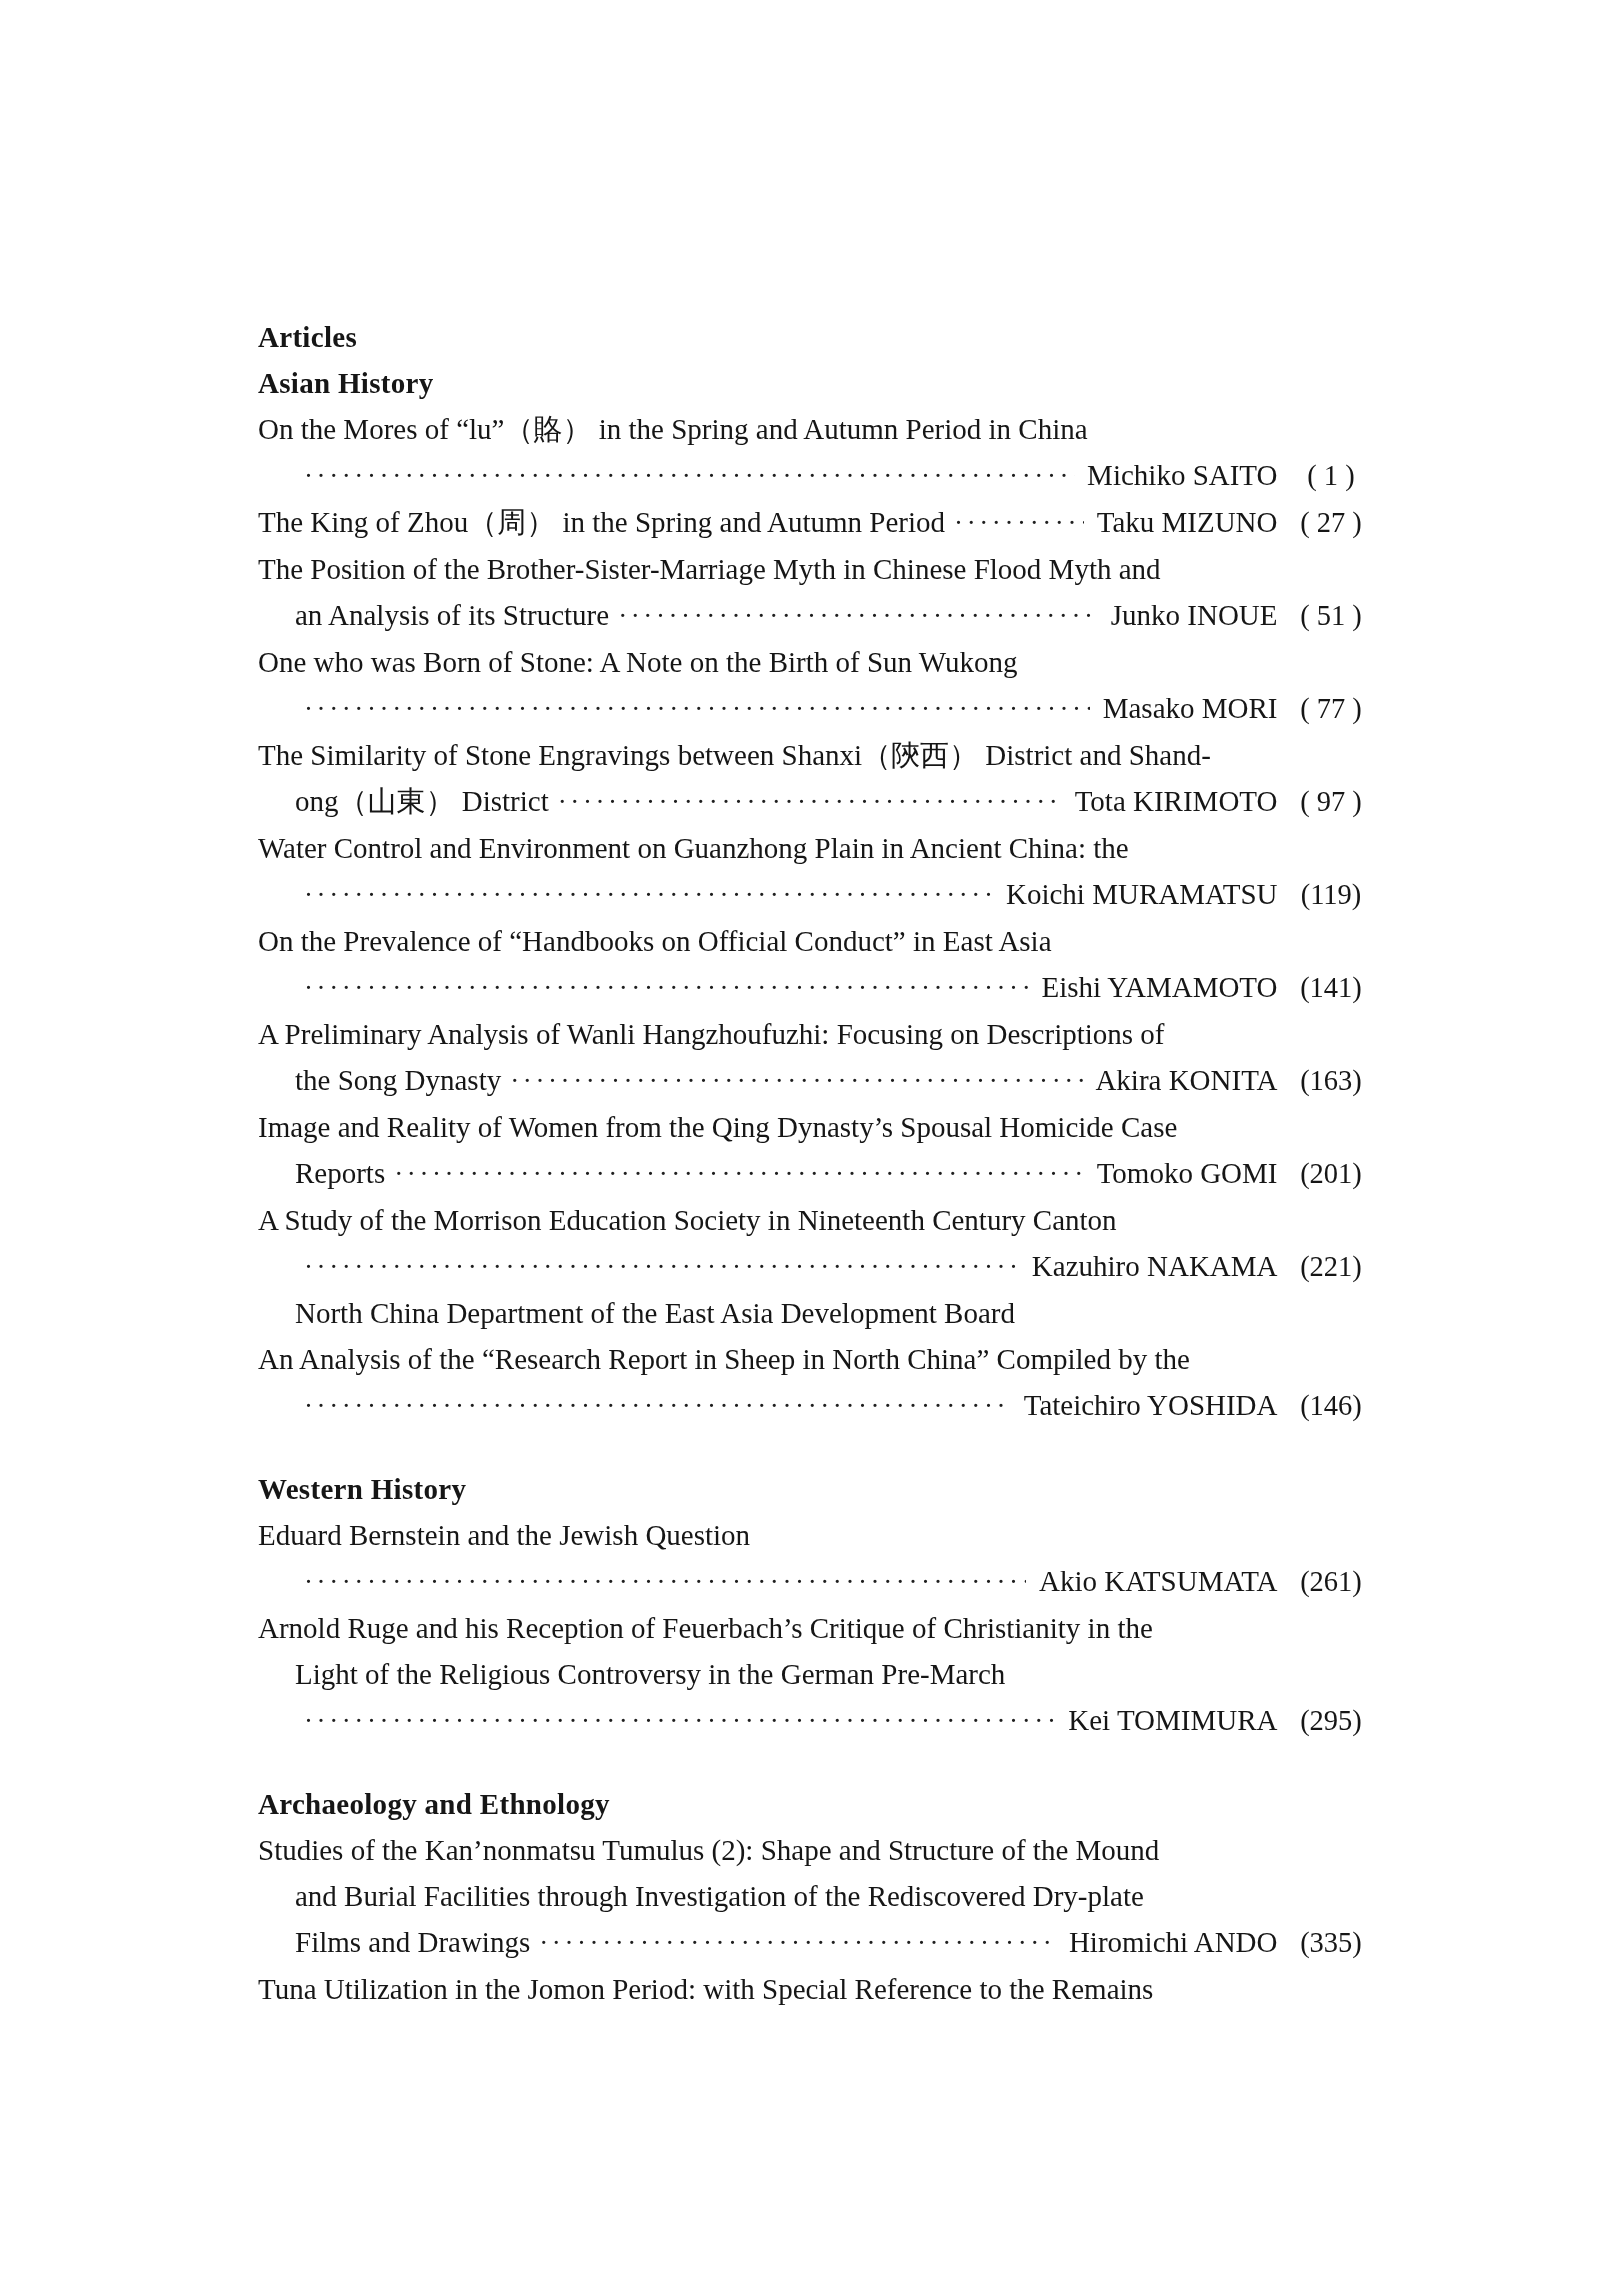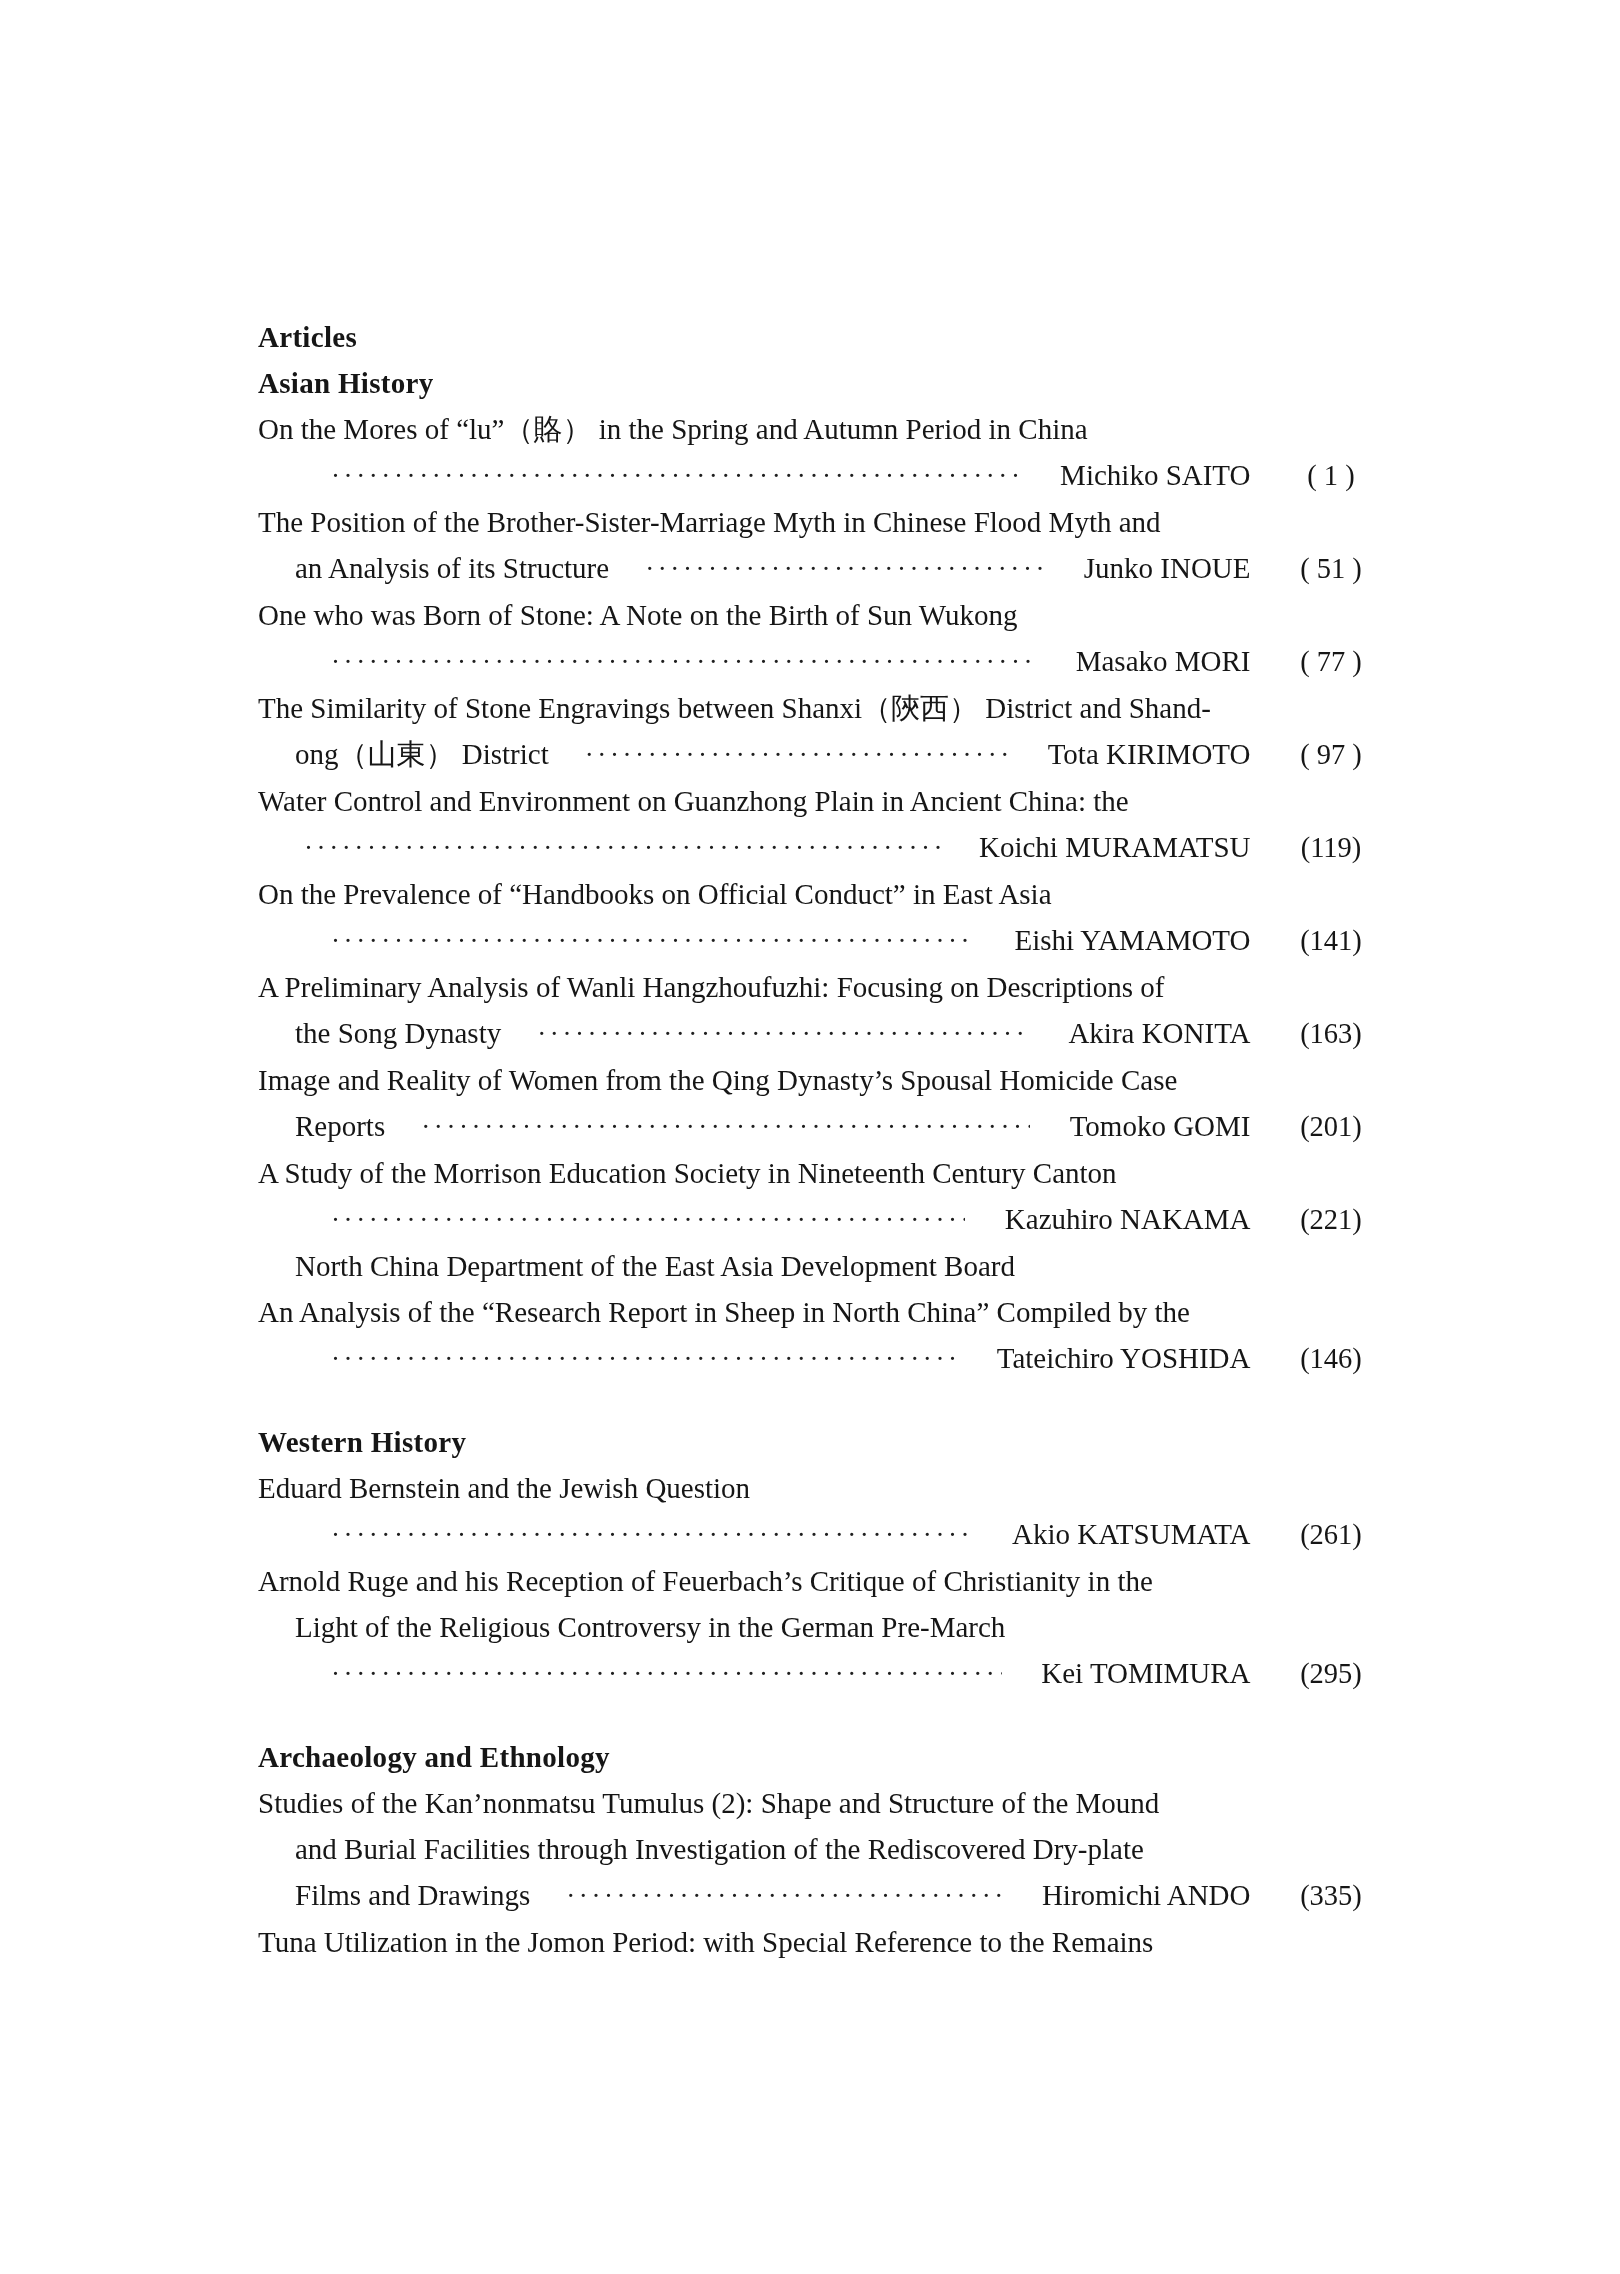--- a/index.html
+++ b/index.html
@@ -11,21 +11,21 @@
   }
   .sheet {
     position:absolute; inset:0; background:#ffffff;
     padding:314px 249px 8px 258px;
   }
   .row {
     display:flex; align-items:baseline;
     line-height:46px; font-size:29px; white-space:nowrap;
   }
   .row.heading .text { font-weight:bold; letter-spacing:0.3px; }
-  .row.indent { padding-left:37px;gap:27px; }
+  .row.indent { padding-left:37px; }
   .row.gap { margin-top:37px; }
   .text { flex:0 0 auto; }
   .leader {
     flex:1 1 auto; min-width:0; overflow:hidden;
     margin:0 12.5px 0 9px; align-self:baseline;
   }
   .leader::after {
     content:"·······································································································································································";
     letter-spacing:3.6px; font-size:27px; color:#1e1e1e;
   }
@@ -58,20 +58,26 @@
     <span class="author"></span>
     <span class="page"></span>
   </div>
       <div class="row entry indent">
     <span class="text"></span>
     <span class="leader"></span>
     <span class="author">Michiko SAITO</span>
     <span class="page">( 1 )</span>
   </div>
       <div class="row entry">
+    <span class="text">The King of Zhou（周） in the Spring and Autumn Period</span>
+    <span class="leader"></span>
+    <span class="author">Taku MIZUNO</span>
+    <span class="page">( 27 )</span>
+  </div>
+      <div class="row entry">
     <span class="text">The Position of the Brother-Sister-Marriage Myth in Chinese Flood Myth and</span>
 
     <span class="author"></span>
     <span class="page"></span>
   </div>
       <div class="row entry indent">
     <span class="text">an Analysis of its Structure</span>
     <span class="leader"></span>
     <span class="author">Junko INOUE</span>
     <span class="page">( 51 )</span>

